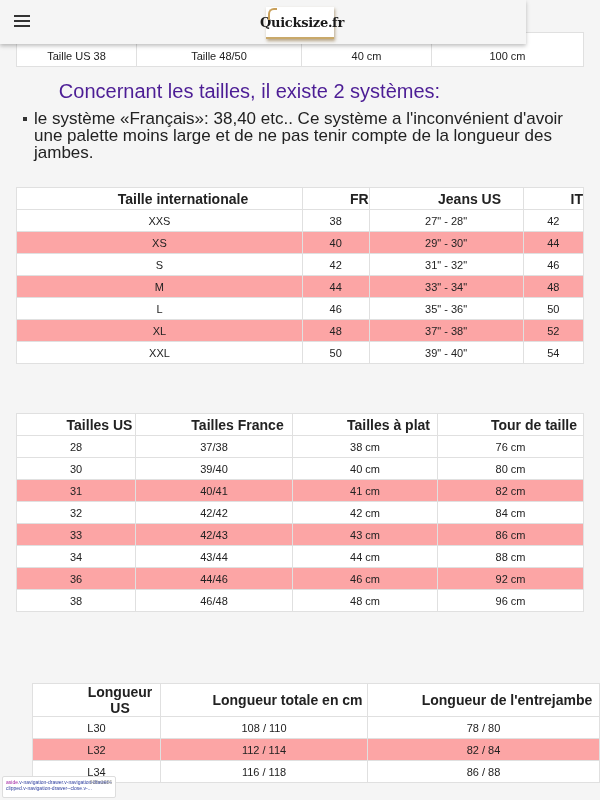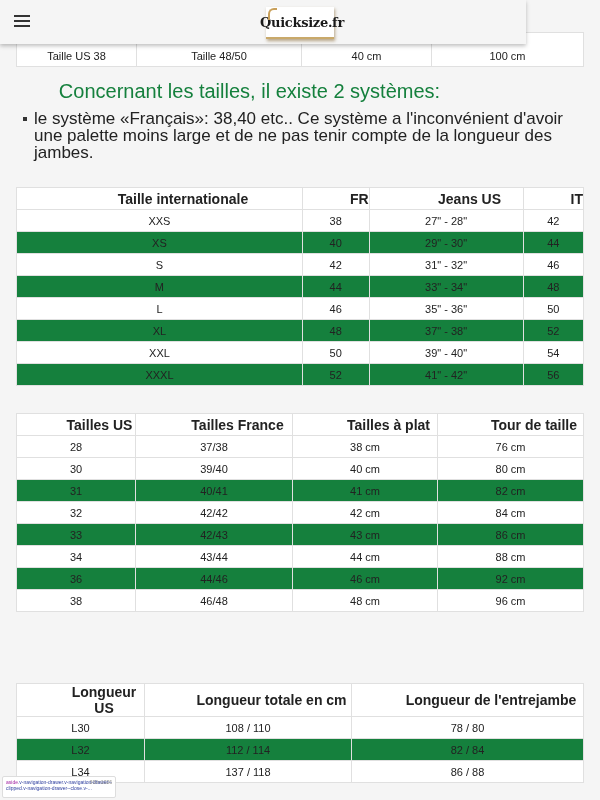--- a/index.html
+++ b/index.html
@@ -42,41 +42,41 @@
     .content { position: absolute; top: 0; left: 0; width: 600px; }
     table {
       border-collapse: collapse; background: #fff;
       font-size: 11px; color: #222;
     }
     td, th {
       border: 1px solid #e0e0e0; text-align: center; height: 22px;
       font-weight: normal;
     }
     th { font-weight: bold; font-size: 14px; padding-left: 47px; }
-    tr.alt td { background: #15803d; }
+    tr.alt td { background: #fca5a5; }
     .t0 { position: absolute; top: 32px; left: 16px; width: 568px; }
     .t0 td { height: 34px; padding-top: 12px; }
     h2 {
       position: absolute; font-weight: normal; text-align: center;
-      width: 499px; left: 0; font-size: 20px; color: #15803d;
+      width: 499px; left: 0; font-size: 20px; color: #4c1d95;
     }
     .h-systems { top: 80px; }
     .h-longueur { top: 640px; margin-top: 47px; }
     ul.notes {
       position: absolute; top: 110px; left: 20px; width: 570px;
       font-size: 17px; line-height: 17px; list-style: none;
     }
     ul.notes li { position: relative; padding-left: 14px; }
     ul.notes li::before {
       content: ""; position: absolute; left: 3px; top: 7px;
       width: 4px; height: 4px; background: #333;
     }
     .t1 { position: absolute; top: 187px; left: 16px; width: 568px; }
     .t2 { position: absolute; top: 413px; left: 16px; width: 568px; }
-    .t3 { position: absolute; top: 683px; left: 16px; width: 568px; }
+    .t3 { position: absolute; top: 683px; left: 32px; width: 568px; }
     .tooltip {
       position: absolute; left: 2px; top: 776px; width: 114px; height: 22px;
       background: #fff; border: 1px solid #ddd; border-radius: 2px;
       font-size: 5px; line-height: 6px; padding: 2px 3px; color: #3040a0;
     }
     .tooltip .tag { color: #a020a0; }
     .tooltip .dim { position: absolute; right: 3px; top: 2px; color: #888; }
   </style>
 </head>
 <body>
@@ -145,26 +145,20 @@
         <td>48</td>
         <td>37" - 38"</td>
         <td>52</td>
       </tr>
       <tr>
         <td>XXL</td>
         <td>50</td>
         <td>39" - 40"</td>
         <td>54</td>
       </tr>
-      <tr class="alt">
-        <td>XXXL</td>
-        <td>52</td>
-        <td>41" - 42"</td>
-        <td>56</td>
-      </tr>
     </tbody>
   </table>
 
   <table class="t2">
     <thead>
       <tr>
         <th style="width:119px">Tailles US</th>
         <th style="width:157px">Tailles France</th>
         <th style="width:145px">Tailles à plat</th>
         <th>Tour de taille</th>
@@ -238,21 +232,21 @@
         <td>108 / 110</td>
         <td>78 / 80</td>
       </tr>
       <tr class="alt">
         <td>L32</td>
         <td>112 / 114</td>
         <td>82 / 84</td>
       </tr>
       <tr>
         <td>L34</td>
-        <td>137 / 118</td>
+        <td>116 / 118</td>
         <td>86 / 88</td>
       </tr>
     </tbody>
   </table>
 
   <div class="tooltip">
     <span class="tag">aside</span><span>.v-navigation-drawer.v-navigation-drawer--clipped.v-navigation-drawer--close.v-...</span>
     <span class="dim">300×1026</span>
   </div>
 </div>

